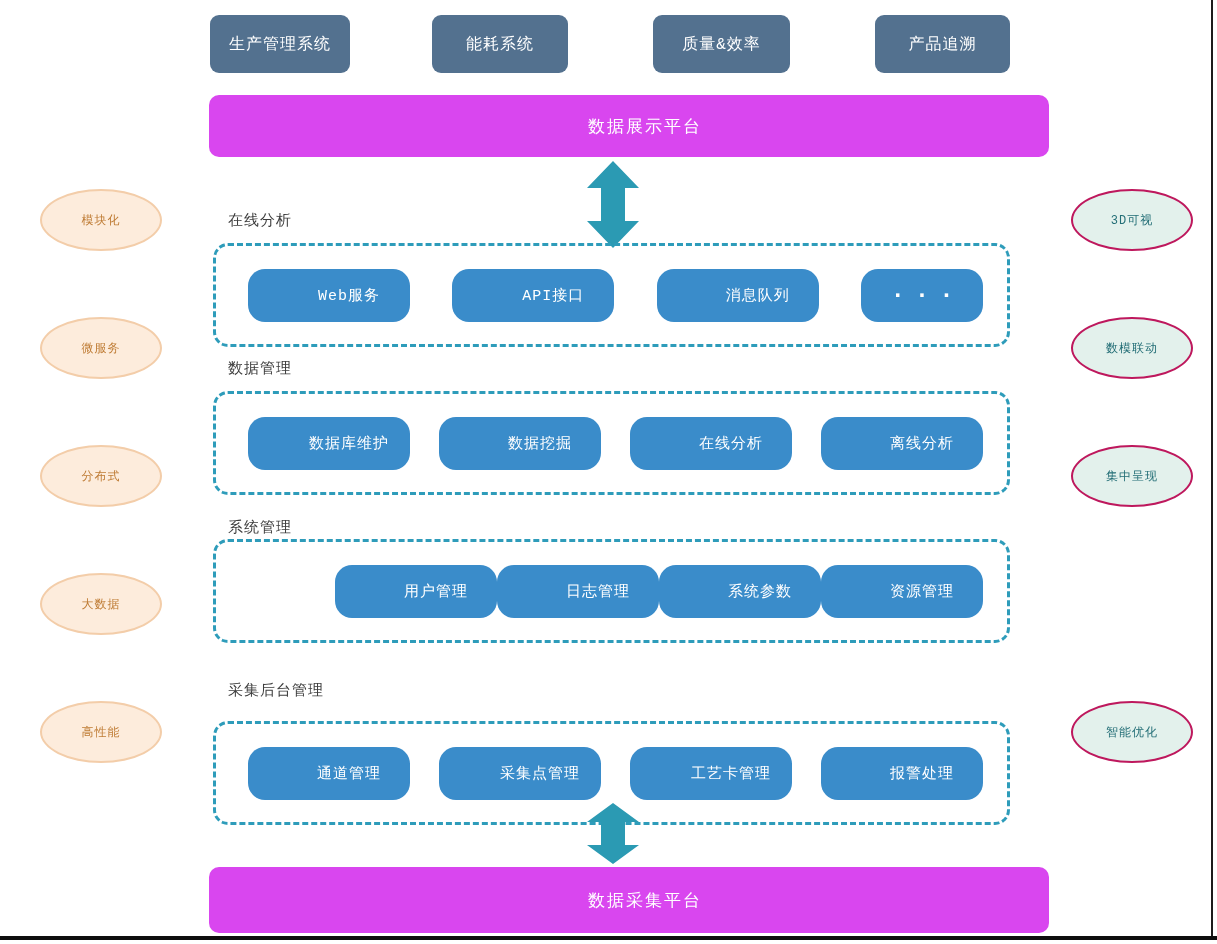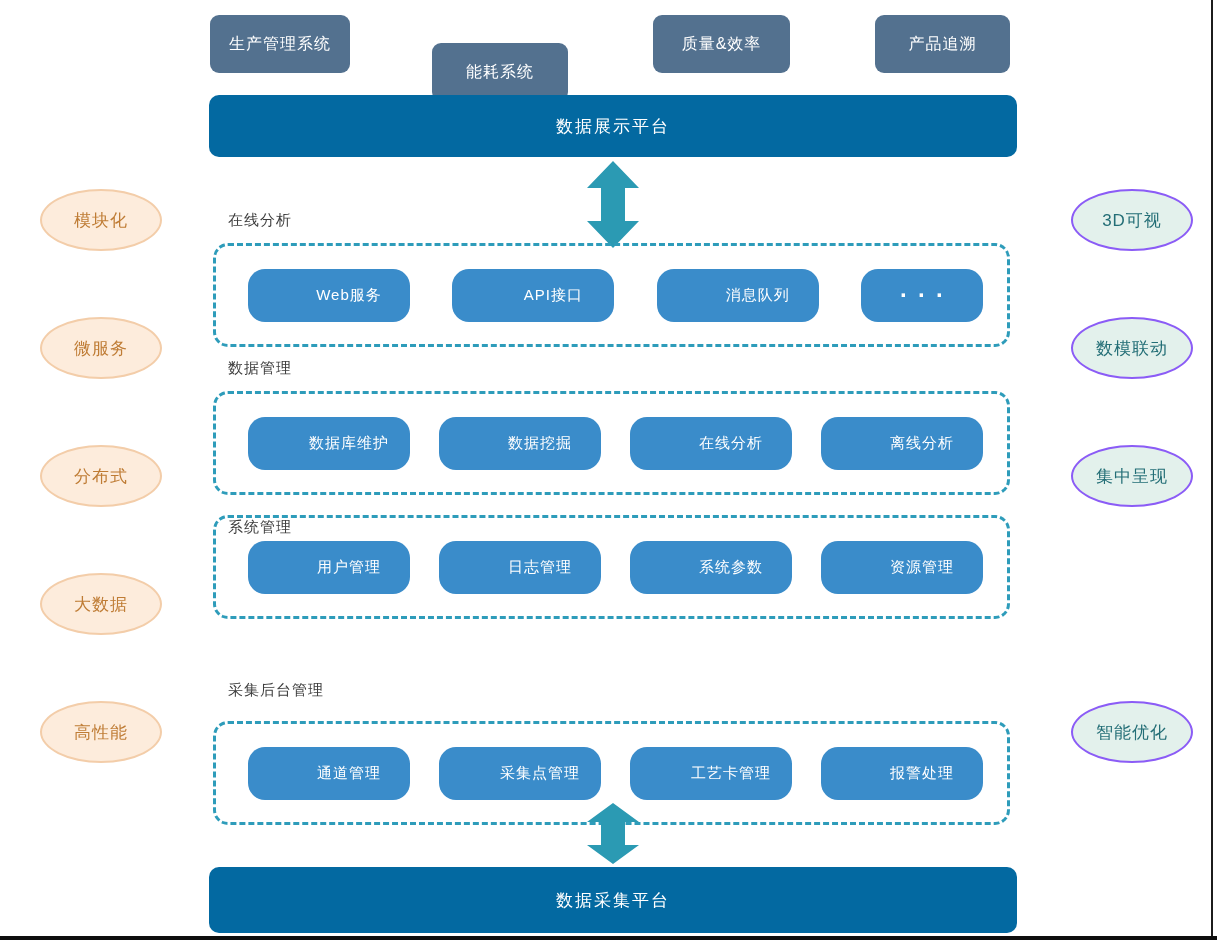--- a/index.html
+++ b/index.html
@@ -1,71 +1,72 @@
 <!DOCTYPE html>
 <html><head>
 <meta charset="utf-8">
 <style>
   html,body{margin:0;padding:0;background:#fff;}
   .canvas{
     position:relative;width:1217px;height:944px;background:#ffffff;
-    font-family:Liberation Sans, sans-serif;overflow:hidden;
+    font-family:Liberation Mono, monospace;overflow:hidden;
   }
   
   .edge-right{position:absolute;left:1211px;top:0;width:2px;height:940px;background:#1c1c1c;}
   .edge-bottom{position:absolute;left:0;top:936px;width:1217px;height:4px;background:#0e0e0e;}
 
   
   .sysbox{
     position:absolute;top:15px;height:58px;background:#53718f;border-radius:9px;
     color:#fff;font-size:16px;display:flex;align-items:center;justify-content:center;
     letter-spacing:1px;
   }
   .sysbox.b1{left:210px;width:140px;}
-  .sysbox.b2{left:432px;width:136px;margin-top:28px;}
+  .sysbox.b2{left:432px;width:136px;}
   .sysbox.b3{left:653px;width:137px;}
   .sysbox.b4{left:875px;width:135px;}
 
   
   .banner{
-    position:absolute;left:209px;width:808px;background:#0369a1;border-radius:10px;
+    position:absolute;left:209px;width:808px;background:#d946ef;border-radius:10px;
     color:#fff;font-size:17px;display:flex;align-items:center;justify-content:center;
     letter-spacing:2px;
+    padding-left:32px;
   }
   .banner.top{top:95px;height:62px;}
   .banner.bottom{top:867px;height:66px;}
 
   
   .dbl-arrow{position:absolute;left:583px;width:60px;}
   .dbl-arrow.a1{top:161px;height:87px;}
   .dbl-arrow.a2{top:803px;height:61px;}
 
   
   .feat{
     position:absolute;width:122px;height:62px;border-radius:50%;
-    display:flex;align-items:center;justify-content:center;font-size:17px;
+    display:flex;align-items:center;justify-content:center;font-size:12px;
     box-sizing:border-box;letter-spacing:1px;
   }
   .feat.left{left:40px;background:#fdecdc;border:2px solid #f3cda9;color:#bf7c35;}
-  .feat.right{left:1071px;background:#e3f1ec;border:2px solid #8b5cf6;color:#236e76;}
+  .feat.right{left:1071px;background:#e3f1ec;border:2px solid #be185d;color:#236e76;}
   .fr1{top:189px;} .fr2{top:317px;} .fr3{top:445px;} .fr4{top:573px;} .fr5{top:701px;}
 
   
   .sec-label{
     position:absolute;left:228px;height:20px;font-size:15px;color:#3d3d3d;
     letter-spacing:1px;
   }
   .sl1{top:211px;} .sl2{top:359px;} .sl3{top:506px;margin-top:12px;} .sl4{top:653px;margin-top:28px;}
   .dashed-box{
     position:absolute;left:213px;width:797px;height:104px;box-sizing:border-box;
     border:3px dashed #2e9cba;border-radius:15px;
     display:flex;align-items:center;justify-content:space-between;
     padding:0 24px 0 32px;
   }
-  .db1{top:243px;} .db2{top:391px;} .db3{top:515px;} .db4{top:721px;align-items:center;}
+  .db1{top:243px;} .db2{top:391px;} .db3{top:539px;justify-content:flex-end;} .db4{top:721px;align-items:center;}
   .pill{
     width:122px;height:53px;background:#3a8cca;border-radius:17px;color:#fff;
     font-size:15px;display:flex;align-items:center;justify-content:center;
     flex:0 0 auto;letter-spacing:1px;padding-left:40px;
   }
   .pill.dots{font-size:24px;font-weight:bold;letter-spacing:10px;padding-left:10px;box-sizing:border-box;}
 </style>
 </head>
 <body>
 

